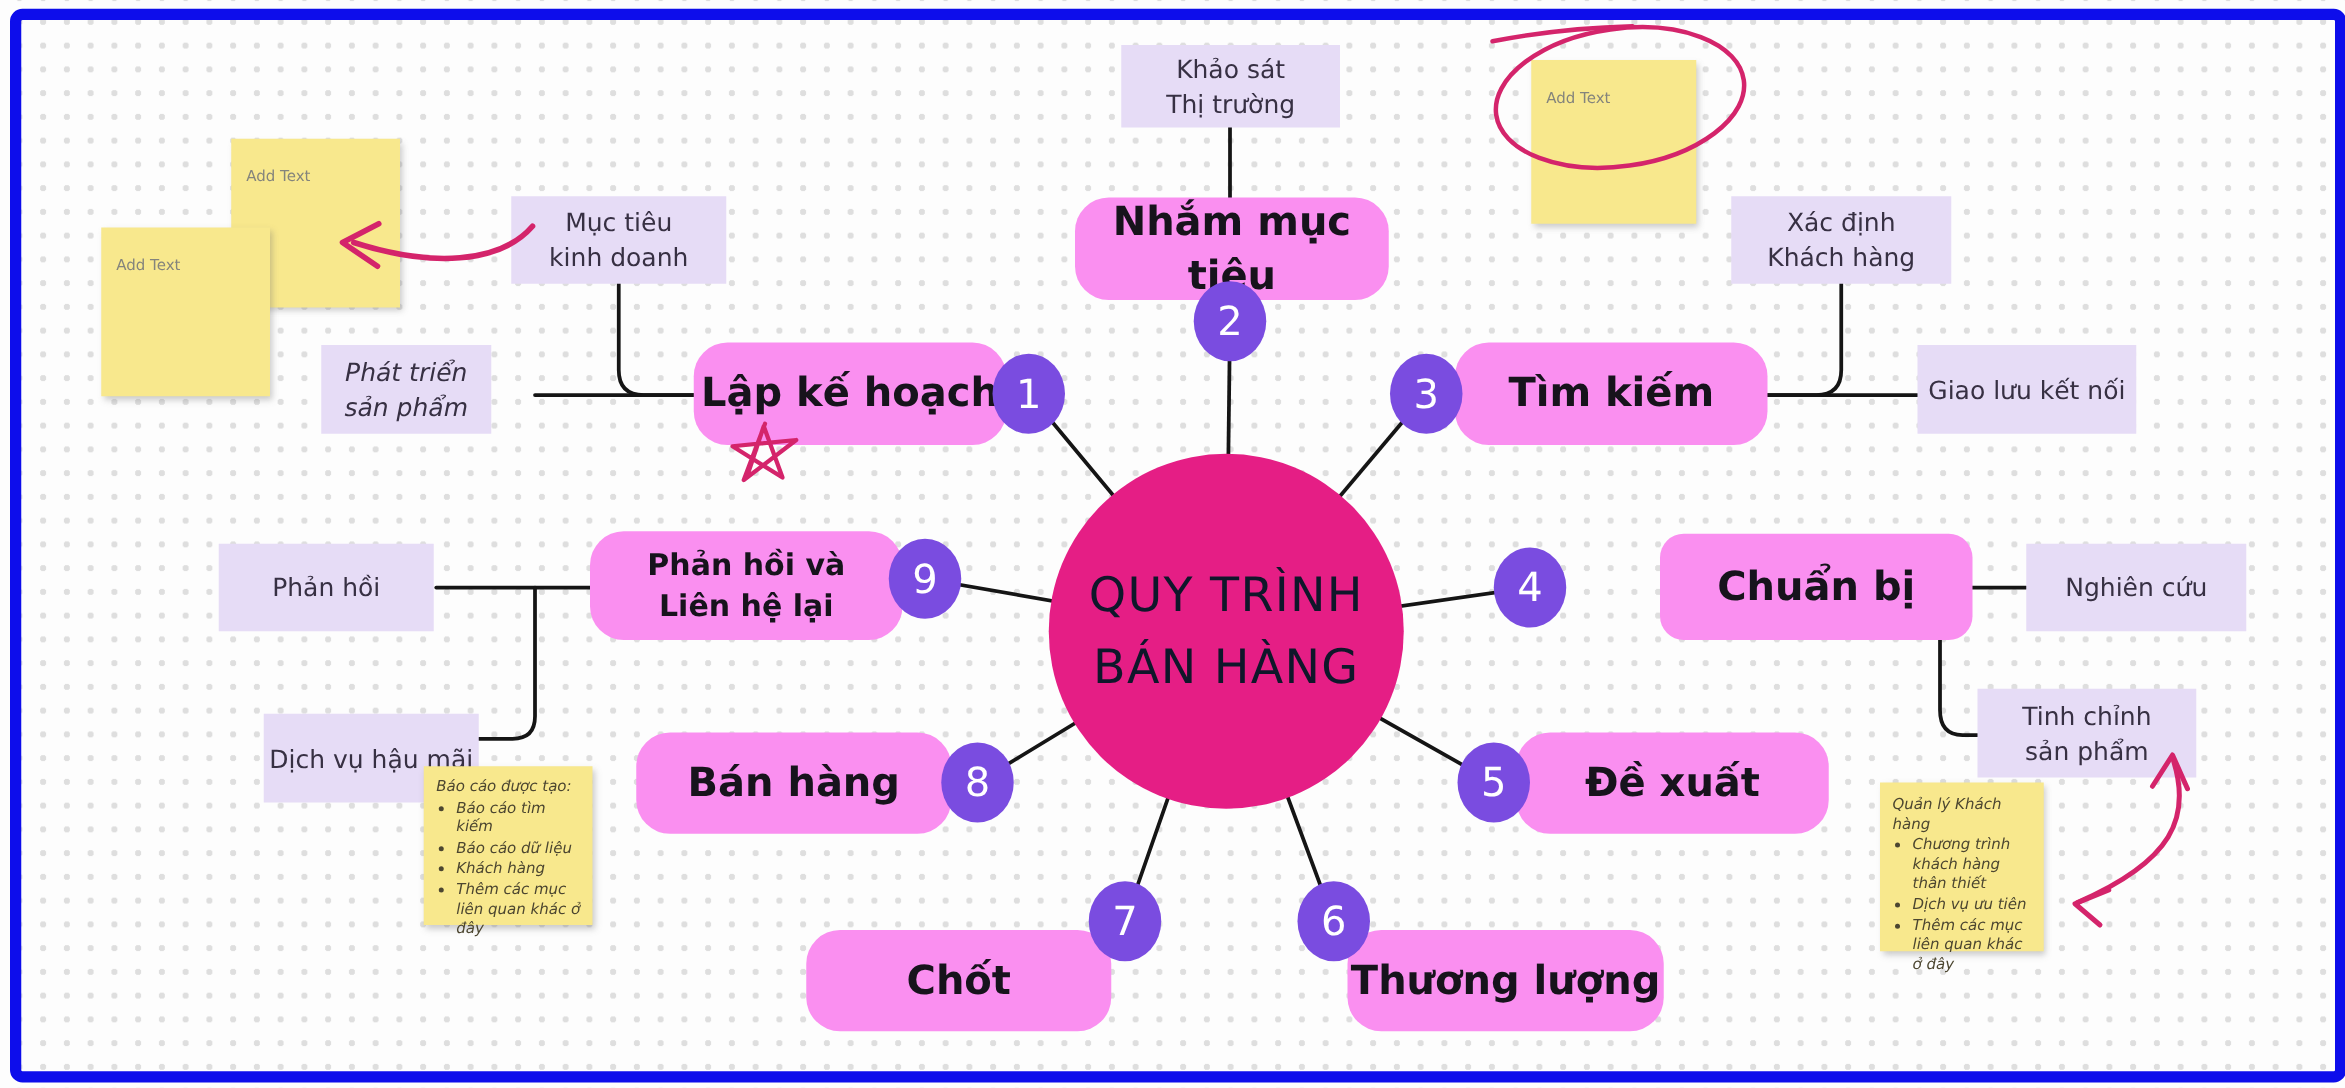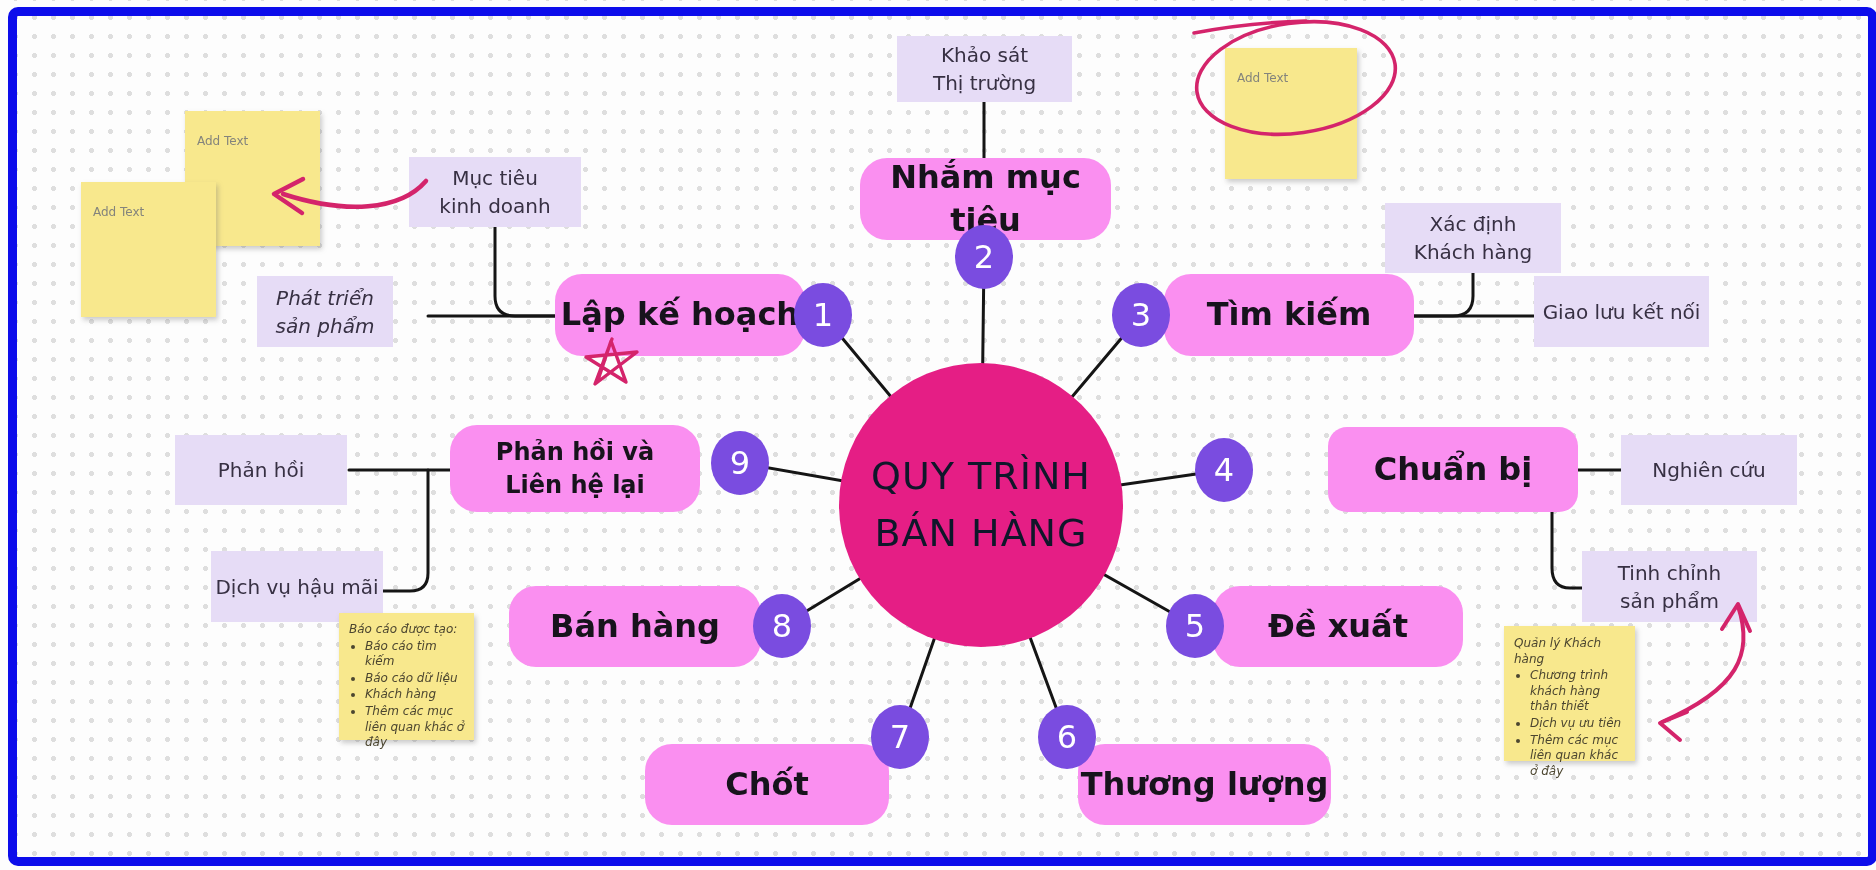--- a/index.html
+++ b/index.html
@@ -84,47 +84,47 @@
 BÁN HÀNG</div>
 
   <div class="step-box" style="left:555px;top:274px;width:250px;height:82px;">Lập kế hoạch</div>
   <div class="step-box" style="left:860px;top:158px;width:251px;height:82px;">Nhắm mục tiêu</div>
   <div class="step-box" style="left:1164px;top:274px;width:250px;height:82px;">Tìm kiếm</div>
   <div class="step-box" style="left:1328px;top:427px;width:250px;height:85px;border-radius:19px;">Chuẩn bị</div>
   <div class="step-box" style="left:1213px;top:586px;width:250px;height:81px;">Đề xuất</div>
   <div class="step-box" style="left:1078px;top:744px;width:253px;height:81px;">Thương lượng</div>
   <div class="step-box" style="left:645px;top:744px;width:244px;height:81px;">Chốt</div>
   <div class="step-box" style="left:509px;top:586px;width:252px;height:81px;">Bán hàng</div>
-  <div class="step-box" style="left:450px;top:425px;width:250px;height:87px;font-size:24px;">Phản hồi và
+  <div class="step-box" style="left:472px;top:425px;width:250px;height:87px;font-size:24px;">Phản hồi và
 Liên hệ lại</div>
 
   <div class="num-circle" style="left:794px;top:283px;">1</div>
   <div class="num-circle" style="left:955px;top:225px;">2</div>
   <div class="num-circle" style="left:1112px;top:283px;">3</div>
   <div class="num-circle" style="left:1195px;top:438px;">4</div>
   <div class="num-circle" style="left:1166px;top:594px;">5</div>
   <div class="num-circle" style="left:1038px;top:705px;">6</div>
   <div class="num-circle" style="left:871px;top:705px;">7</div>
   <div class="num-circle" style="left:753px;top:594px;">8</div>
   <div class="num-circle" style="left:711px;top:431px;">9</div>
 
   <div class="sub-box" style="left:409px;top:157px;width:172px;height:70px;">Mục tiêu
 kinh doanh</div>
   <div class="sub-box" style="left:897px;top:36px;width:175px;height:66px;">Khảo sát
 Thị trường</div>
   <div class="sub-box" style="left:257px;top:276px;width:136px;height:71px;font-style:italic;">Phát triển
 sản phẩm</div>
-  <div class="sub-box" style="left:1385px;top:157px;width:176px;height:70px;margin-top:46px;">Xác định
+  <div class="sub-box" style="left:1385px;top:157px;width:176px;height:70px;">Xác định
 Khách hàng</div>
   <div class="sub-box" style="left:1534px;top:276px;width:175px;height:71px;">Giao lưu kết nối</div>
   <div class="sub-box" style="left:1621px;top:435px;width:176px;height:70px;">Nghiên cứu</div>
   <div class="sub-box" style="left:1582px;top:551px;width:175px;height:71px;">Tinh chỉnh
 sản phẩm</div>
   <div class="sub-box" style="left:175px;top:435px;width:172px;height:70px;">Phản hồi</div>
-  <div class="sub-box" style="left:211px;top:551px;width:172px;height:71px;">Dịch vụ hậu mãi</div>
+  <div class="sub-box" style="left:211px;top:571px;width:172px;height:71px;">Dịch vụ hậu mãi</div>
 
   <div class="sticky" style="left:185px;top:111px;width:135px;height:135px;">
     <div class="add-text">Add Text</div>
   </div>
   <div class="sticky" style="left:81px;top:182px;width:135px;height:135px;">
     <div class="add-text">Add Text</div>
   </div>
   <div class="sticky" style="left:1225px;top:48px;width:132px;height:131px;">
     <div class="add-text">Add Text</div>
   </div>

